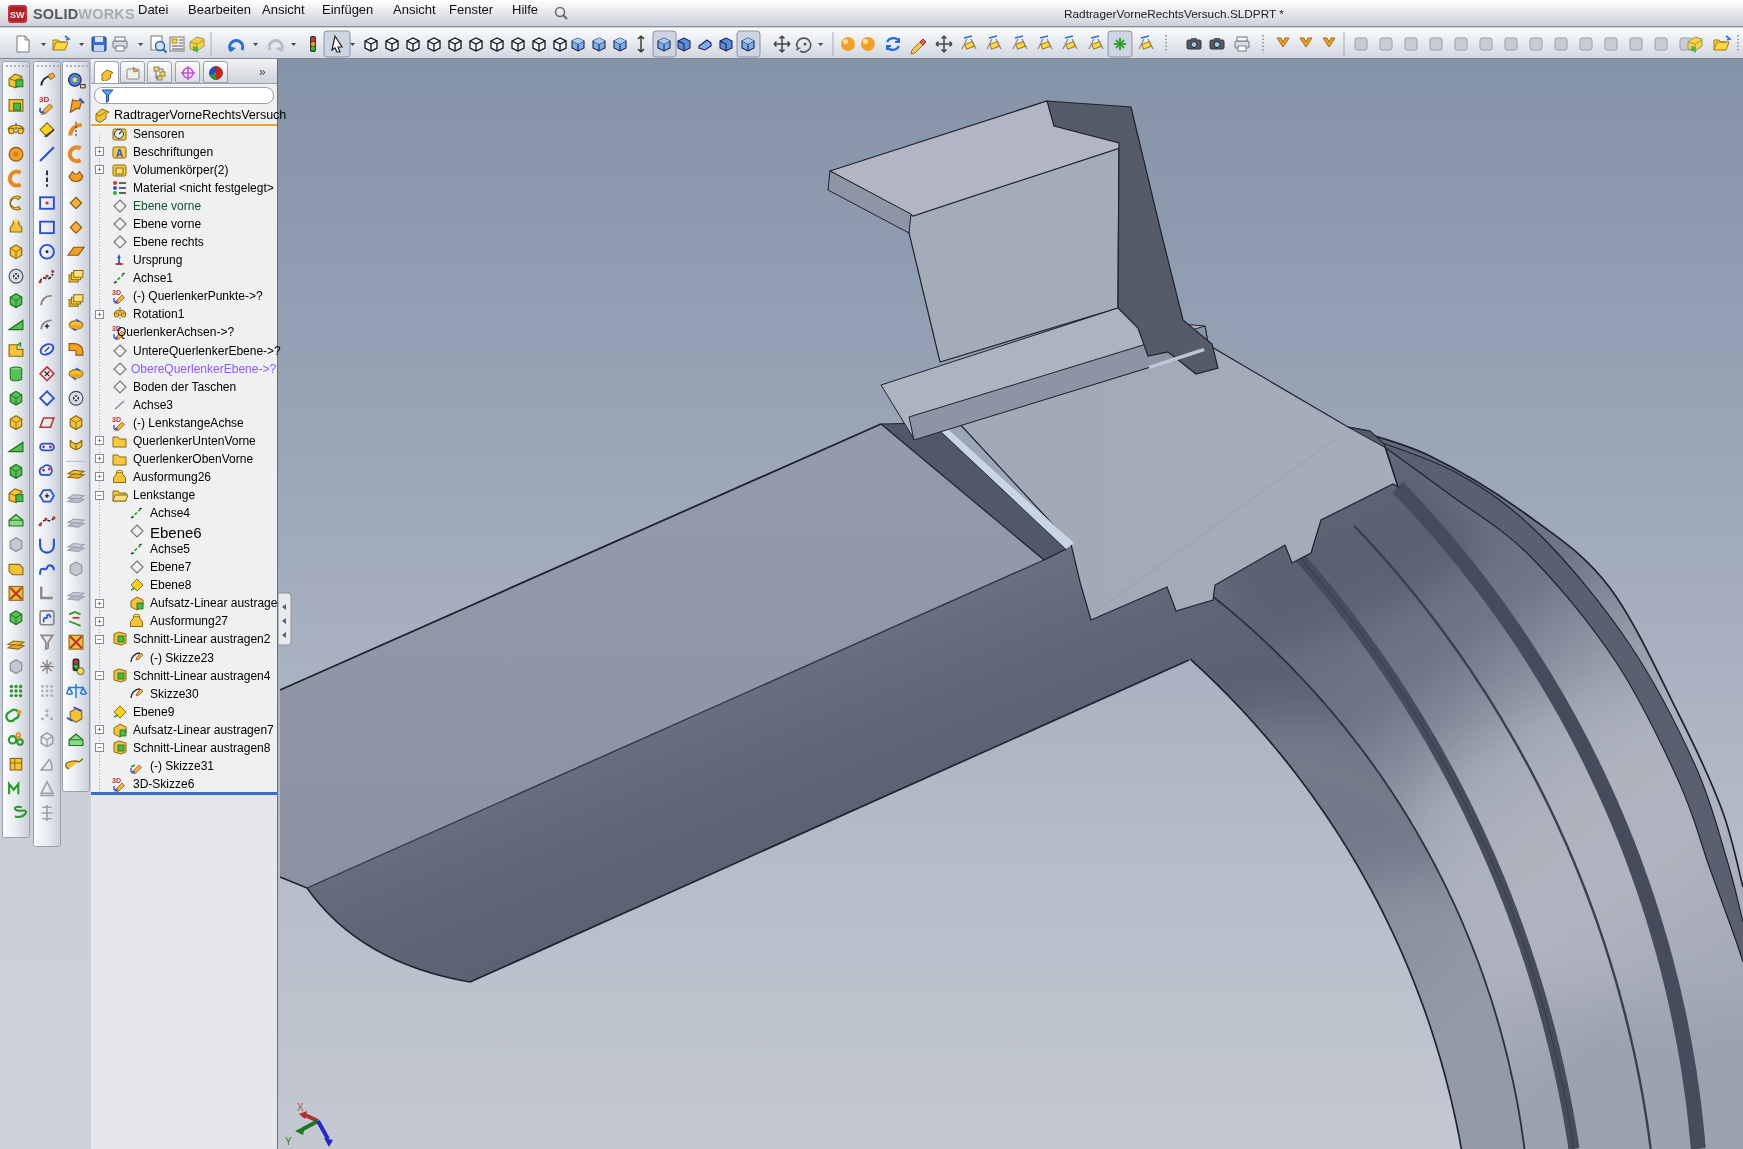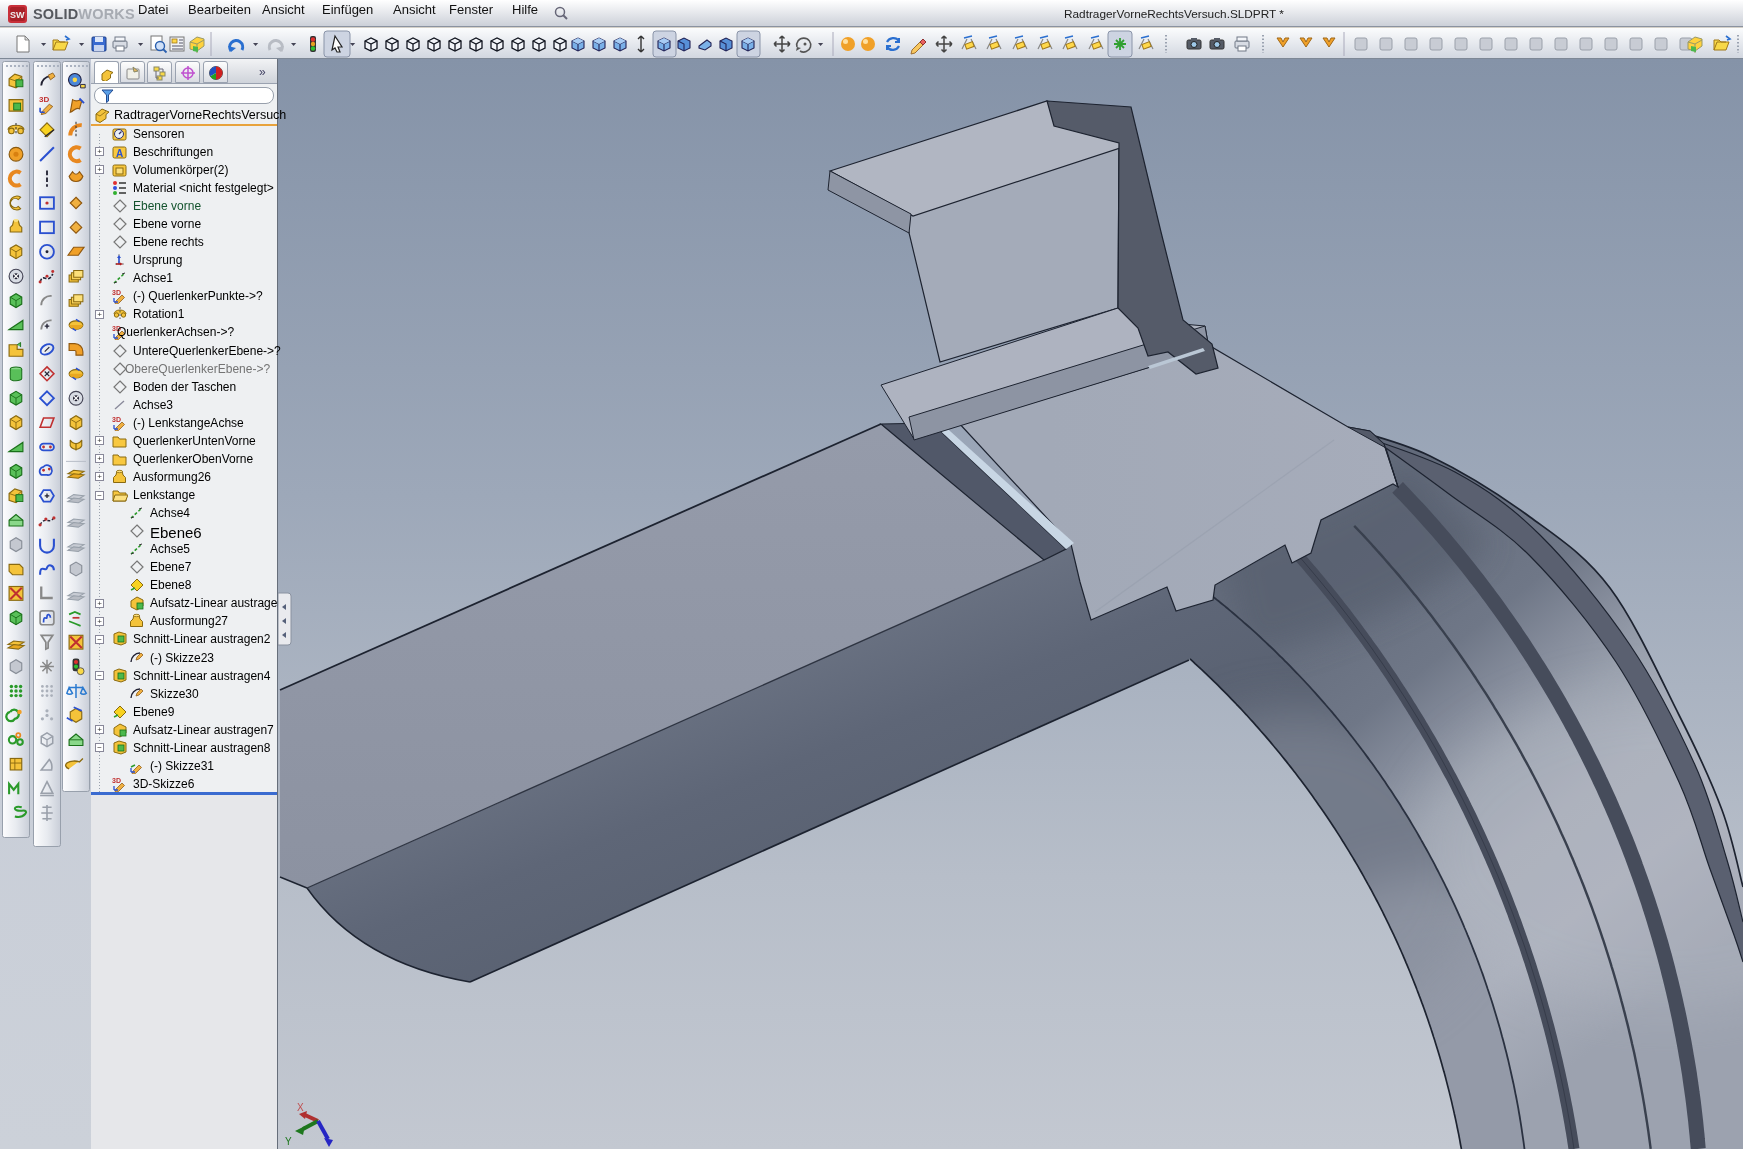--- a/index.html
+++ b/index.html
@@ -666,21 +666,21 @@
         <svg width="16" height="16" style="position:absolute;top:0">
           <path d="M8,2 l6,6 -6,6 -6,-6 z" fill="none" stroke="#777" stroke-width="1.2"></path>
         </svg>
       </div>
       <div style="position:absolute;left:42px;top:285px;font-size:12px;color:#000;white-space:nowrap">UntereQuerlenkerEbene-&gt;?</div>
       <div style="position:absolute;left:21px;top:302px;width:16px;height:16px">
         <svg width="16" height="16" style="position:absolute;top:0">
           <path d="M8,2 l6,6 -6,6 -6,-6 z" fill="none" stroke="#777" stroke-width="1.2"></path>
         </svg>
       </div>
-      <div style="position:absolute;left:34px;top:303px;font-size:12px;color:#737373;white-space:nowrap">ObereQuerlenkerEbene-&gt;?</div>
+      <div style="position:absolute;left:40px;top:303px;font-size:12px;color:#8b5cf6;white-space:nowrap">ObereQuerlenkerEbene-&gt;?</div>
       <div style="position:absolute;left:21px;top:320px;width:16px;height:16px">
         <svg width="16" height="16" style="position:absolute;top:0">
           <path d="M8,2 l6,6 -6,6 -6,-6 z" fill="none" stroke="#777" stroke-width="1.2"></path>
         </svg>
       </div>
       <div style="position:absolute;left:42px;top:321px;font-size:12px;color:#000;white-space:nowrap">Boden der Taschen</div>
       <div style="position:absolute;left:21px;top:338px;width:16px;height:16px">
         <svg width="16" height="16" style="position:absolute;top:0">
           <path d="M3,12 l9,-8" stroke="#889" stroke-width="1.4"></path>
         </svg>

